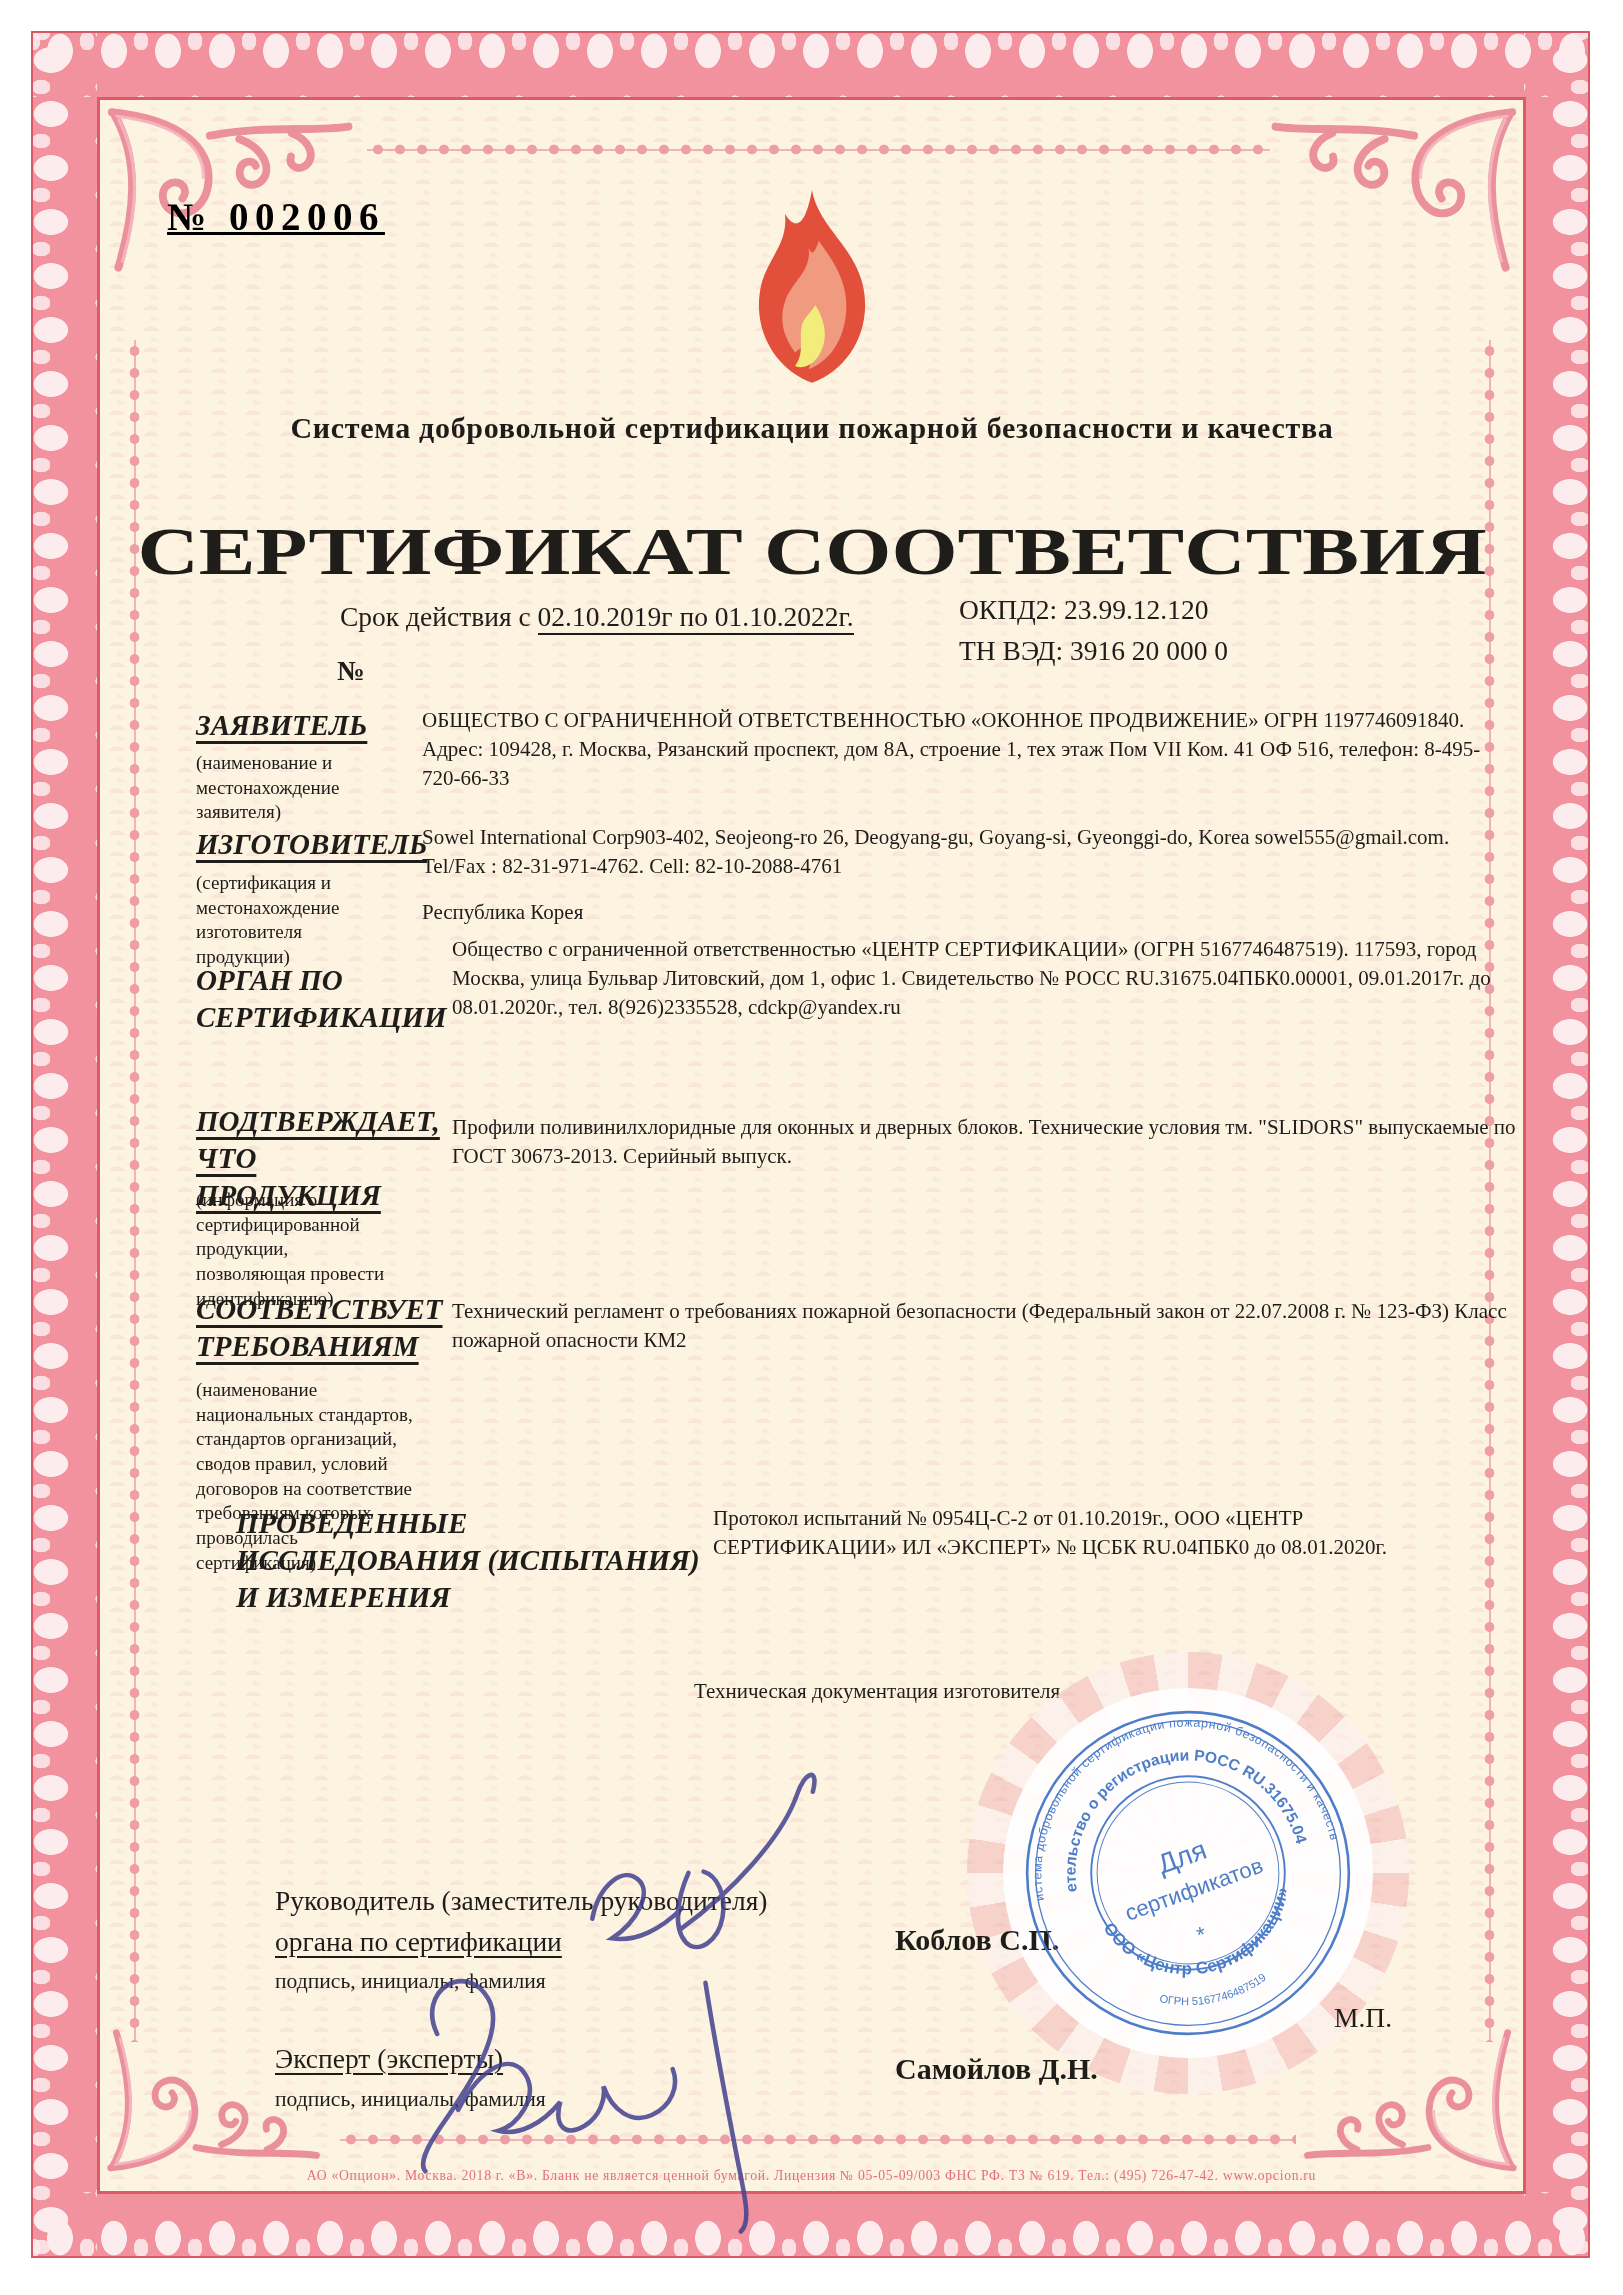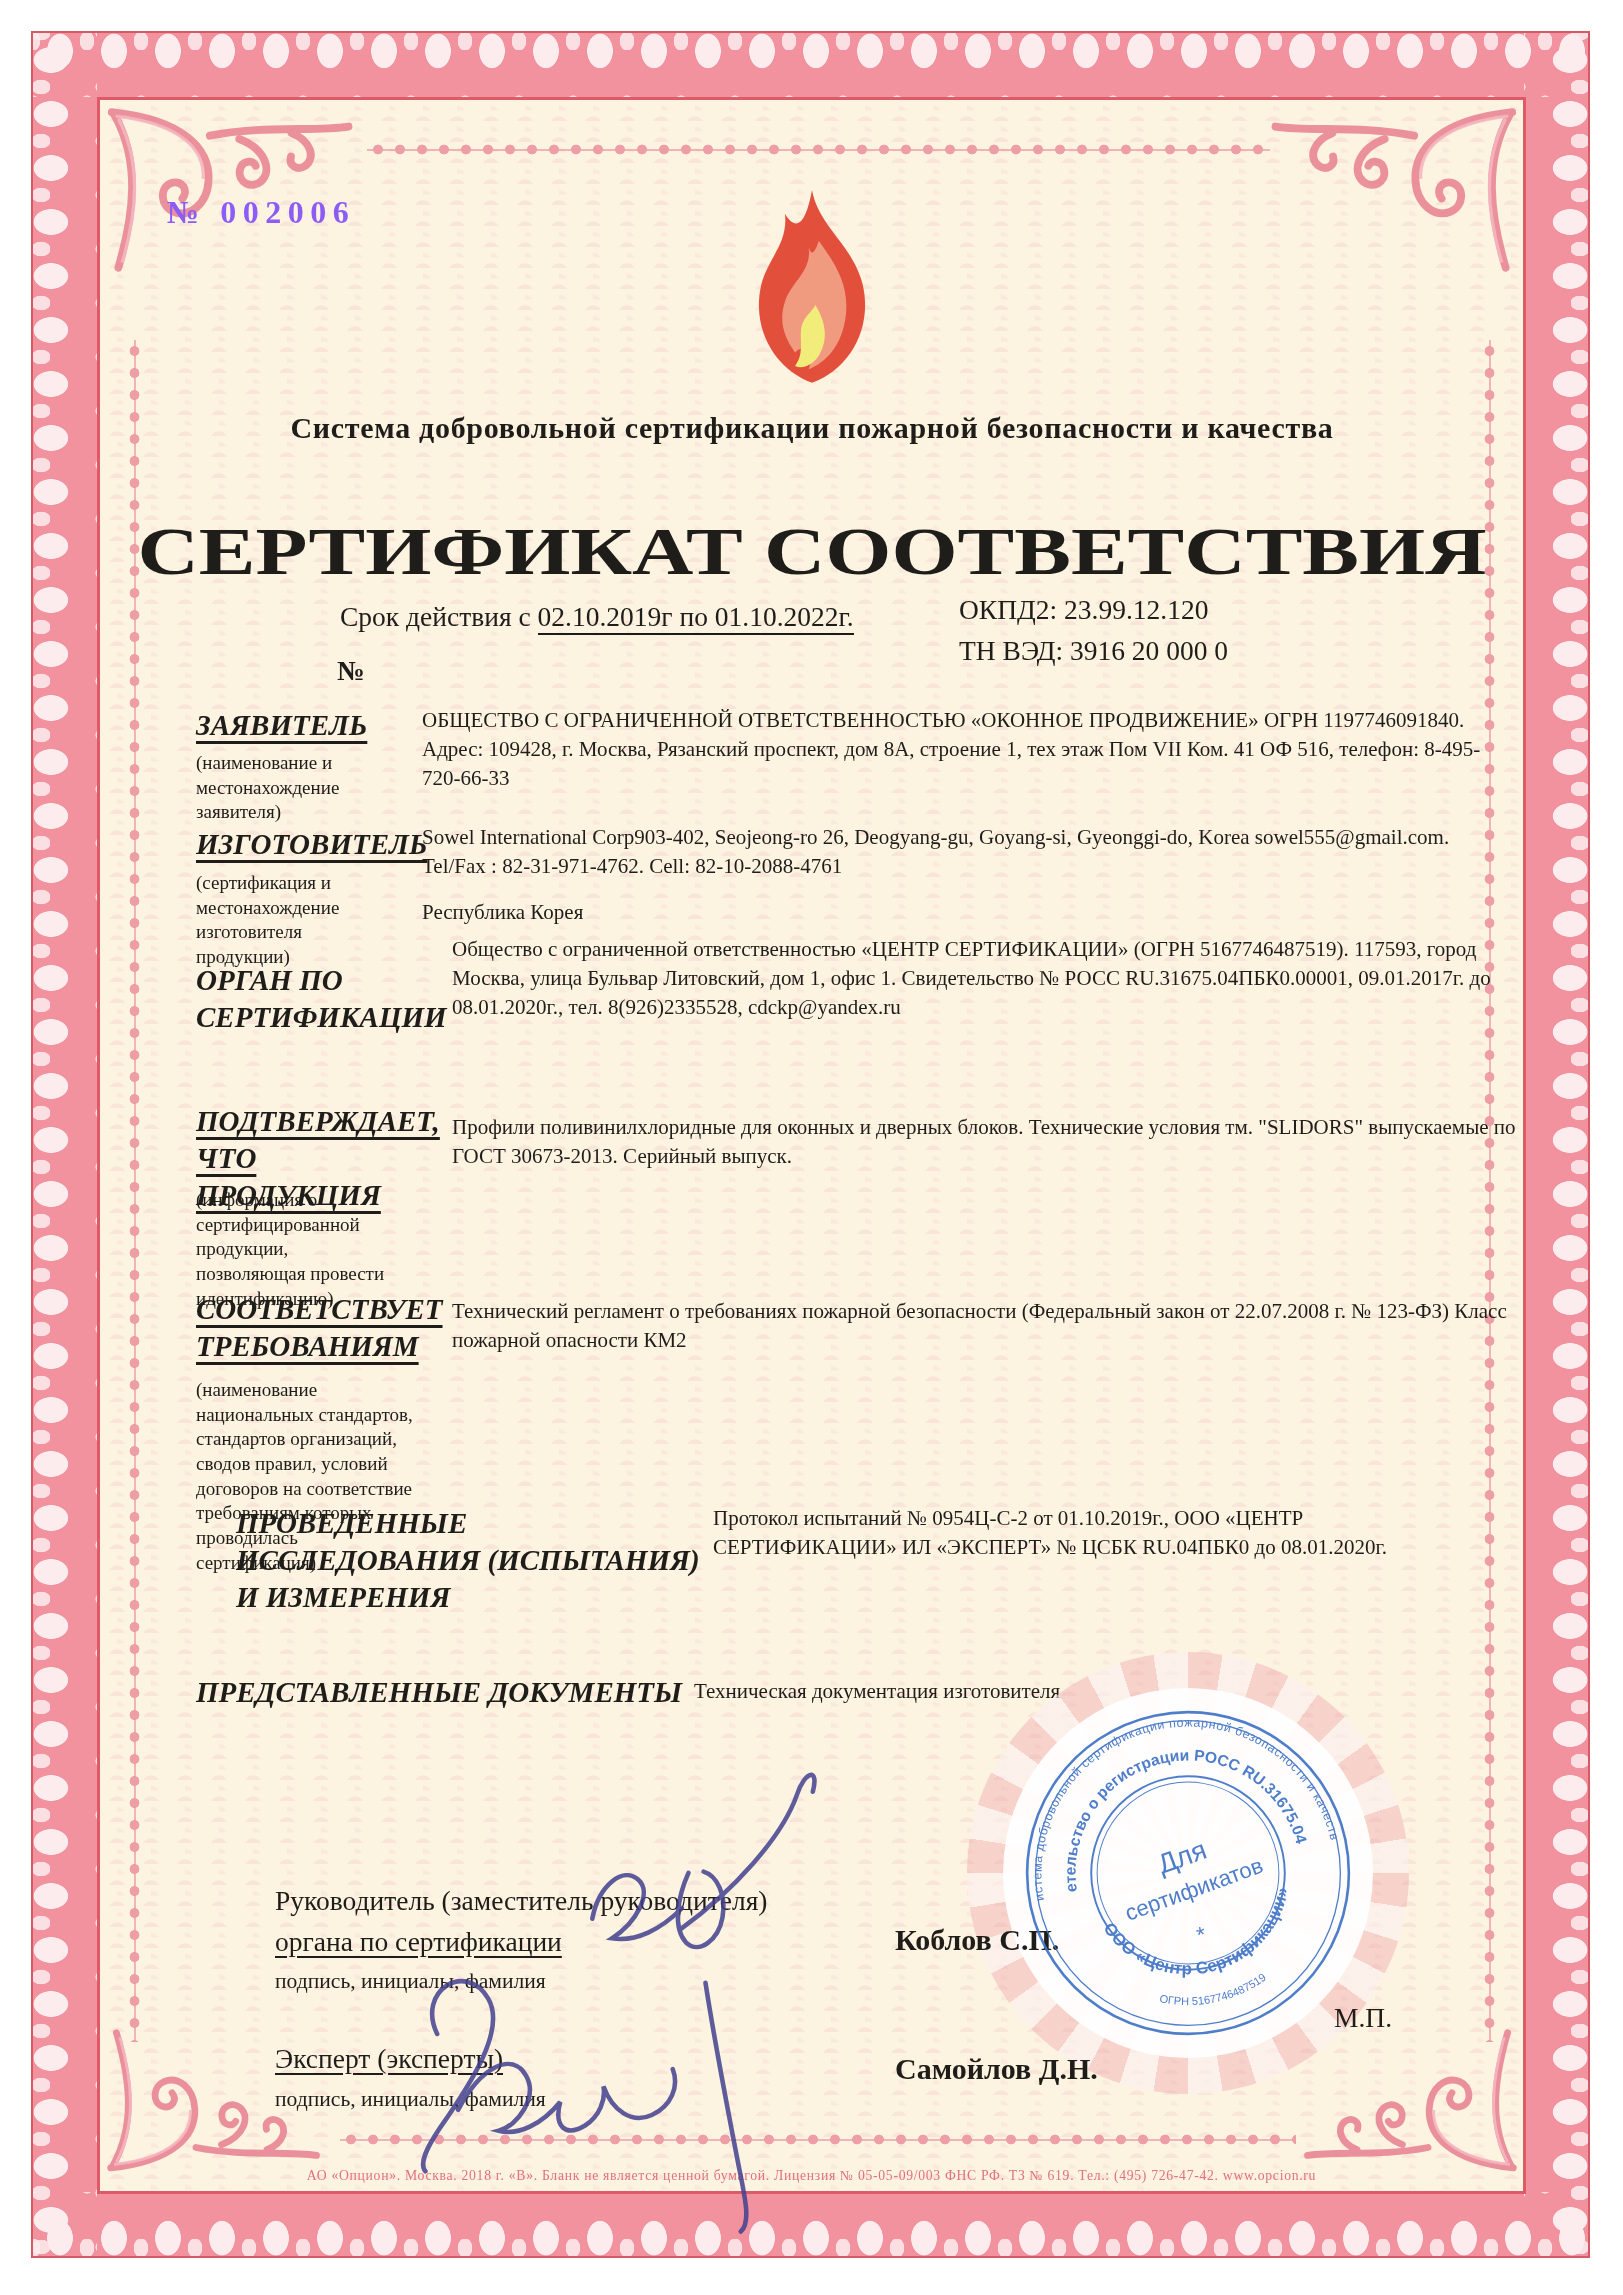--- a/index.html
+++ b/index.html
@@ -30,21 +30,21 @@
      background-size:22px 17px,100% 2px;background-position:0 0,0 50%;background-repeat:repeat-x,no-repeat;opacity:.8;}
   .chain-v{position:absolute;width:17px;
      background-image:radial-gradient(circle 6.5px at 50% 50%, #ea8a98 0 4.6px, rgba(234,138,152,0) 5.2px),
                       linear-gradient(90deg,rgba(234,138,152,.75),rgba(234,138,152,.75));
      background-size:17px 22px,2px 100%;background-position:0 0,50% 0;background-repeat:repeat-y,no-repeat;opacity:.8;}
   .flr{position:absolute;pointer-events:none;}
   
   .abs{position:absolute;}
   .ctr{left:105px;width:1414px;text-align:center;}
   .b{font-weight:bold;}
-  .serial{font-size:32px;letter-spacing:6.5px;color:#8b5cf6;font-weight:bold;}
+  .serial{font-size:39px;letter-spacing:6.5px;color:#000000;font-weight:bold;text-decoration:underline;}
   .sysline{font-size:30px;font-weight:bold;letter-spacing:0.7px;}
   .title{font-size:68px;font-weight:bold;transform:scaleX(1.25);transform-origin:center;white-space:nowrap;letter-spacing:0px;}
   .t42{font-size:27.5px;} .t41{font-size:21px;line-height:1.38;} .t33{font-size:21.6px;} .t29{font-size:19px;line-height:1.3;}
   .u-thin{border-bottom:2px solid #1b1b1b;padding-bottom:1.3px;}
   .num-val{font-size:29.5px;font-weight:bold;border-bottom:3.9px solid #1b1b1b;padding-bottom:3.9px;letter-spacing:0.7px;}
   .sec-label{font-size:29px;font-weight:bold;line-height:1.28;font-style:italic;}
   .sec-label.ul{text-decoration:underline;text-decoration-thickness:2.6px;text-underline-offset:5.9px;}
   .ul3{text-decoration:underline;text-decoration-thickness:2px;text-underline-offset:4.6px;}
   .name{font-size:30px;font-weight:bold;}
   .finep{font-size:13.7px;color:#e2707e;letter-spacing:0.7px;}
@@ -137,21 +137,20 @@
   <div class="abs t29" style="left:196px;top:1188px;width:190px">(информация о сертифицированной продукции, позволяющая провести идентификацию)</div>
   <div class="abs t41" style="left:452px;top:1113px;width:1064px">Профили поливинилхлоридные для оконных и дверных блоков. Технические условия тм. "SLIDORS" выпускаемые по ГОСТ 30673-2013. Серийный выпуск.</div>
 
   <div class="abs sec-label ul" style="left:196px;top:1291px;width:242px">СООТВЕТСТВУЕТ ТРЕБОВАНИЯМ</div>
   <div class="abs t29" style="left:196px;top:1378px;width:223px">(наименование национальных стандартов, стандартов организаций, сводов правил, условий договоров на соответствие требованиям которых проводилась сертификация)</div>
   <div class="abs t41" style="left:452px;top:1297px;width:1064px">Технический регламент о требованиях пожарной безопасности (Федеральный закон от 22.07.2008 г. № 123-ФЗ) Класс пожарной опасности КМ2</div>
 
   <div class="abs sec-label" style="left:236px;top:1505px;width:471px">ПРОВЕДЕННЫЕ ИССЛЕДОВАНИЯ (ИСПЫТАНИЯ) И ИЗМЕРЕНИЯ</div>
   <div class="abs t41" style="left:713px;top:1504px;width:733px">Протокол испытаний № 0954Ц-С-2 от 01.10.2019г., ООО «ЦЕНТР СЕРТИФИКАЦИИ» ИЛ «ЭКСПЕРТ» № ЦСБК RU.04ПБК0 до 08.01.2020г.</div>
 
-  <div class="abs sec-label" style="left:196px;top:1674px">ПРЕДСТАВЛЕННЫЕ ДОКУМЕНТЫ</div>
   <div class="abs t41" style="left:694px;top:1677px;width:785px">Техническая документация изготовителя</div>
 
   <div id="rosette"></div>
   <div id="whitedisc"></div>
 
   <div class="abs t42" style="left:275px;top:1885px;z-index:3">Руководитель (заместитель руководителя)</div>
   <div class="abs t42 ul3" style="left:275px;top:1926px;z-index:3">органа по сертификации</div>
   <div class="abs t33" style="left:275px;top:1969px;z-index:3">подпись, инициалы, фамилия</div>
   <div class="abs name" style="left:895px;top:1923px;z-index:3">Коблов С.П.</div>
   <div class="abs t42 ul3" style="left:275px;top:2043px;z-index:3">Эксперт (эксперты)</div>

